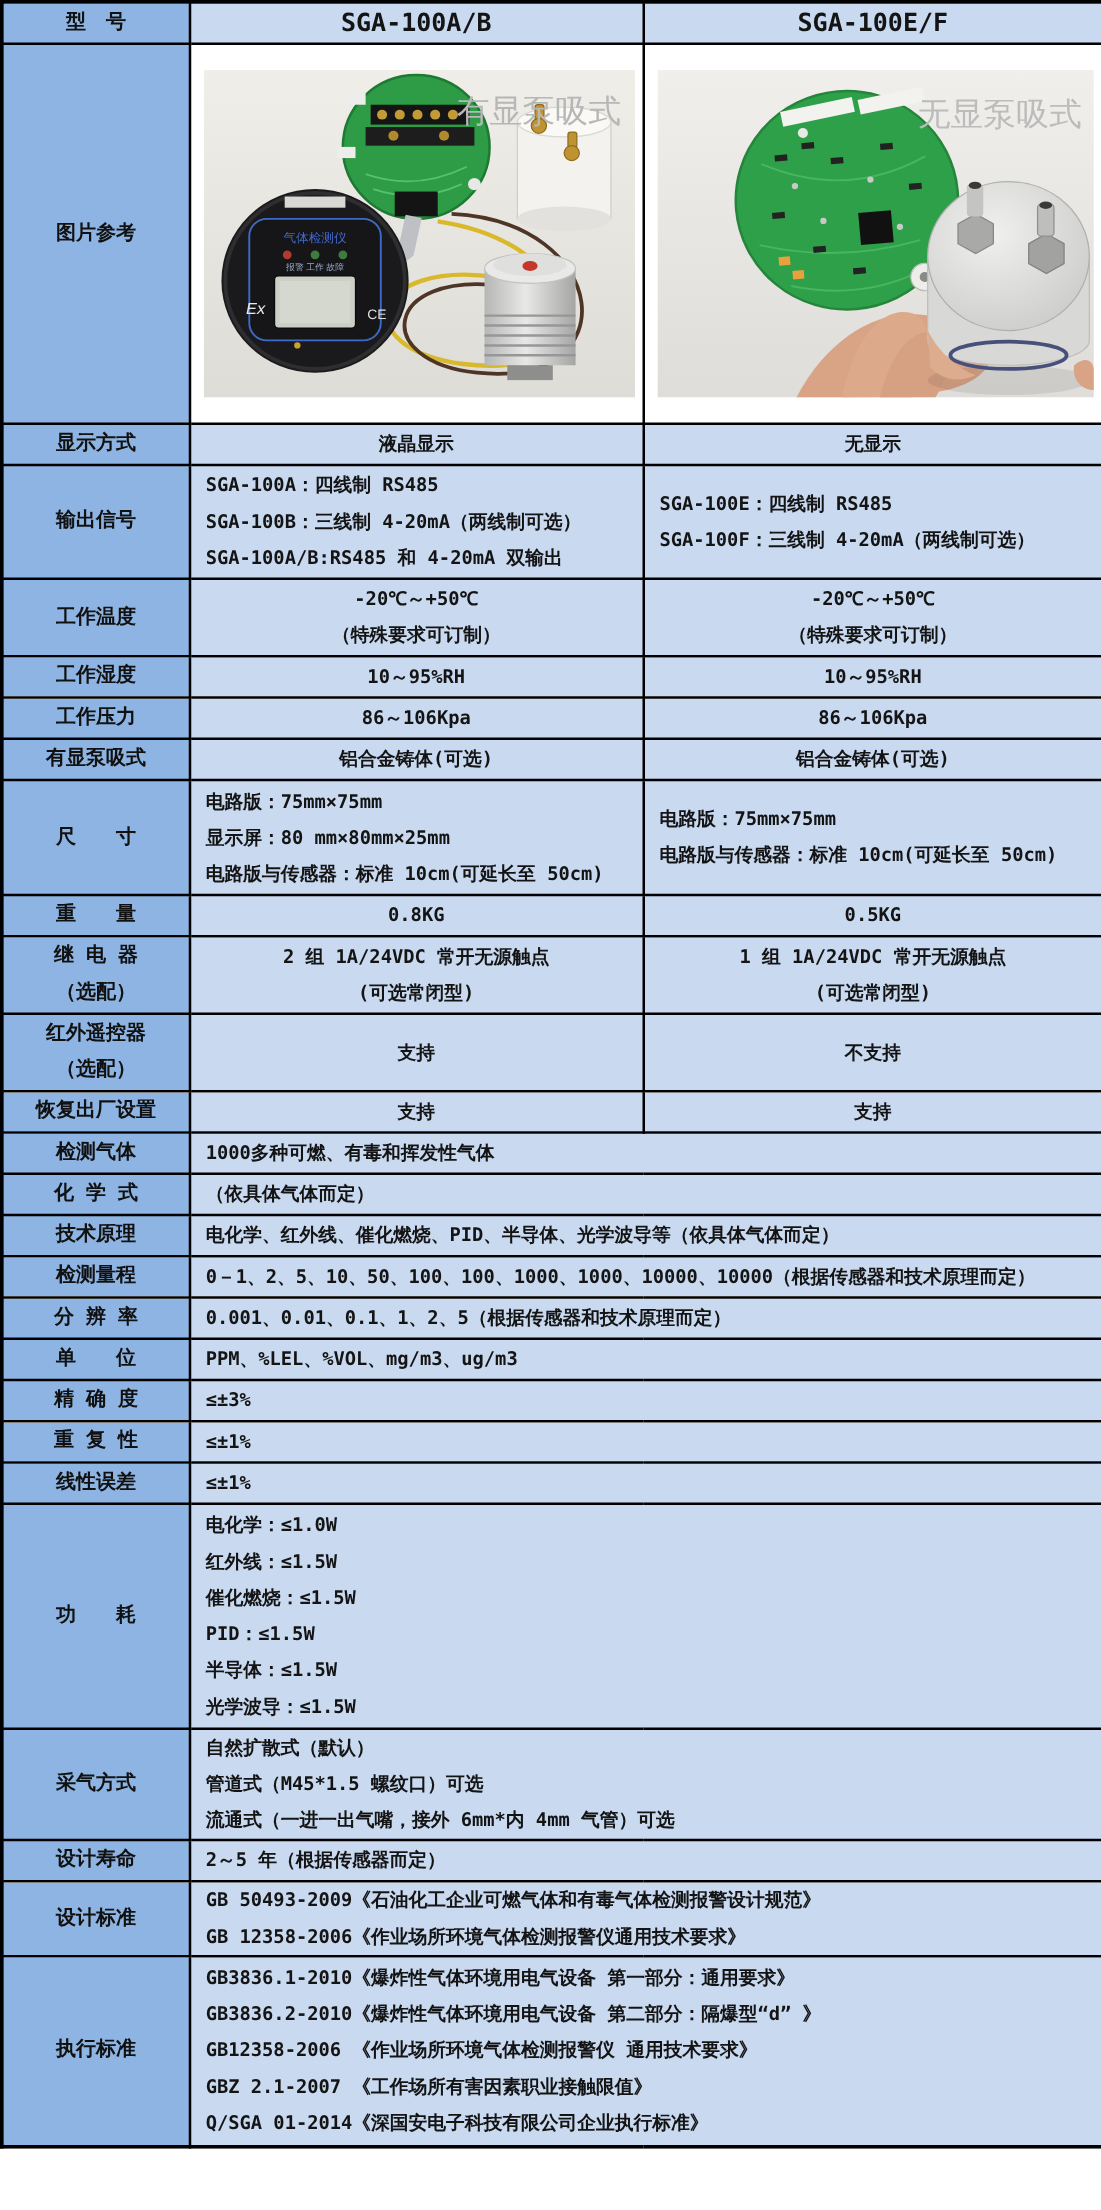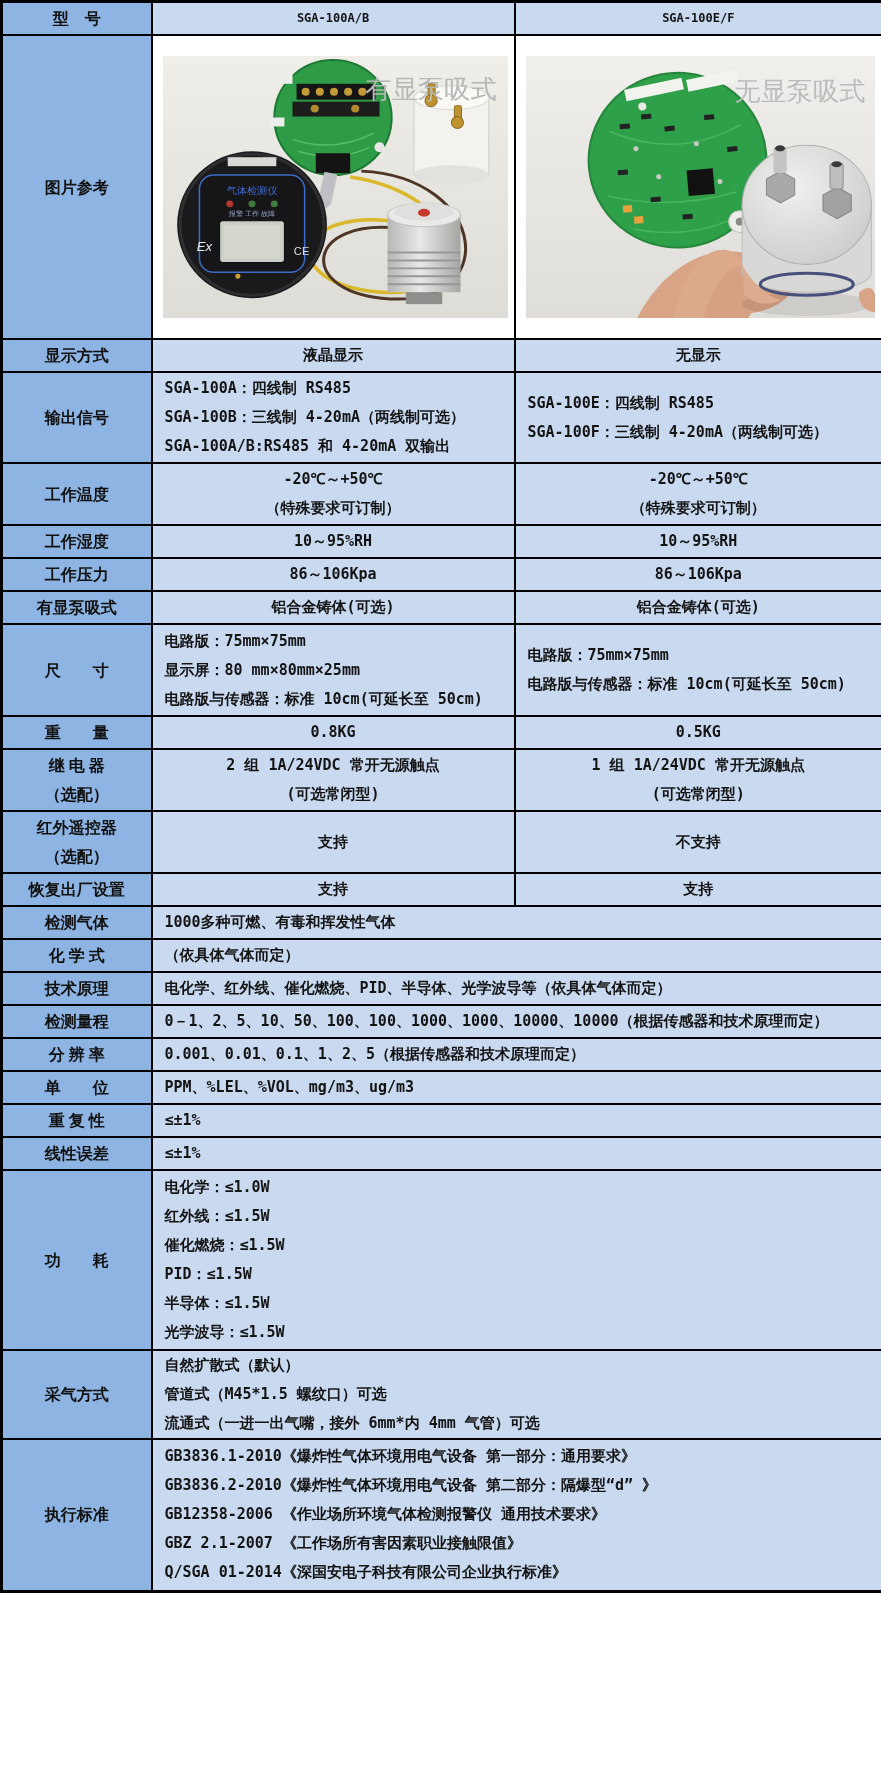--- a/index.html
+++ b/index.html
@@ -1,24 +1,24 @@
 <!DOCTYPE html>
 <html><head>
 <meta charset="utf-8">
 <style>
   html,body{margin:0;padding:0;background:#ffffff;}
   body{width:881px;font-family:"Liberation Sans",sans-serif;}
   table.spec{border-collapse:collapse;width:881px;table-layout:fixed;border:3px solid #000;}
   col.c1{width:150px;} col.c2{width:363px;} col.c3{width:368px;}
   td{border:2px solid #000;overflow:hidden;white-space:pre-line;vertical-align:middle;}
   td.lbl{background:#8DB4E2;color:#111;font-weight:bold;font-size:16px;text-align:center;
-         line-height:29px;font-family:Liberation Serif, serif;}
+         line-height:29px;font-family:Liberation Mono, monospace;}
   td.val{background:#C8D9F0;color:#141414;font-size:15px;text-align:center;line-height:29px;
          font-family:"DejaVu Sans Mono","Liberation Serif",serif;font-weight:bold;}
-  td.val.hdr{font-size:12px;font-weight:bold;}
+  td.val.hdr{font-size:20px;font-weight:bold;}
   td.val.ta-left{text-align:left;padding:0 8px 0 12px;}
   td.photo{background:#ffffff;padding:2px 6px 2px 10px;}
   td.photo svg{display:block;width:100%;height:262px;}
 </style>
 </head>
 <body>
 
 <table class="spec">
   <colgroup>
       <col class="c1">
@@ -257,20 +257,24 @@
     <td class="val ta-left" colspan="2">0－1、2、5、10、50、100、100、1000、1000、10000、10000（根据传感器和技术原理而定）</td>
   </tr>
   <tr style="height:28px">
     <td class="lbl">分 辨 率</td>
     <td class="val ta-left" colspan="2">0.001、0.01、0.1、1、2、5（根据传感器和技术原理而定）</td>
   </tr>
   <tr style="height:30px">
     <td class="lbl">单　　位</td>
     <td class="val ta-left" colspan="2">PPM、%LEL、%VOL、mg/m3、ug/m3</td>
   </tr>
+  <tr style="height:28px">
+    <td class="lbl">精 确 度</td>
+    <td class="val ta-left" colspan="2">≤±3%</td>
+  </tr>
   <tr style="height:27px">
     <td class="lbl">重 复 性</td>
     <td class="val ta-left" colspan="2">≤±1%</td>
   </tr>
   <tr style="height:28px">
     <td class="lbl">线性误差</td>
     <td class="val ta-left" colspan="2">≤±1%</td>
   </tr>
   <tr style="height:180px">
     <td class="lbl">功　　耗</td>
@@ -280,20 +284,29 @@
 PID：≤1.5W
 半导体：≤1.5W
 光学波导：≤1.5W</td>
   </tr>
   <tr style="height:88px">
     <td class="lbl">采气方式</td>
     <td class="val ta-left" colspan="2">自然扩散式（默认）
 管道式（M45*1.5 螺纹口）可选
 流通式（一进一出气嘴，接外 6mm*内 4mm 气管）可选</td>
   </tr>
+  <tr style="height:27px">
+    <td class="lbl">设计寿命</td>
+    <td class="val ta-left" colspan="2">2～5 年（根据传感器而定）</td>
+  </tr>
+  <tr style="height:59px">
+    <td class="lbl">设计标准</td>
+    <td class="val ta-left" colspan="2">GB 50493-2009《石油化工企业可燃气体和有毒气体检测报警设计规范》
+GB 12358-2006《作业场所环境气体检测报警仪通用技术要求》</td>
+  </tr>
   <tr style="height:152px">
     <td class="lbl">执行标准</td>
     <td class="val ta-left" colspan="2">GB3836.1-2010《爆炸性气体环境用电气设备 第一部分：通用要求》
 GB3836.2-2010《爆炸性气体环境用电气设备 第二部分：隔爆型“d” 》
 GB12358-2006 《作业场所环境气体检测报警仪 通用技术要求》
 GBZ 2.1-2007 《工作场所有害因素职业接触限值》
 Q/SGA 01-2014《深国安电子科技有限公司企业执行标准》</td>
   </tr>
 </tbody>
   </table>

